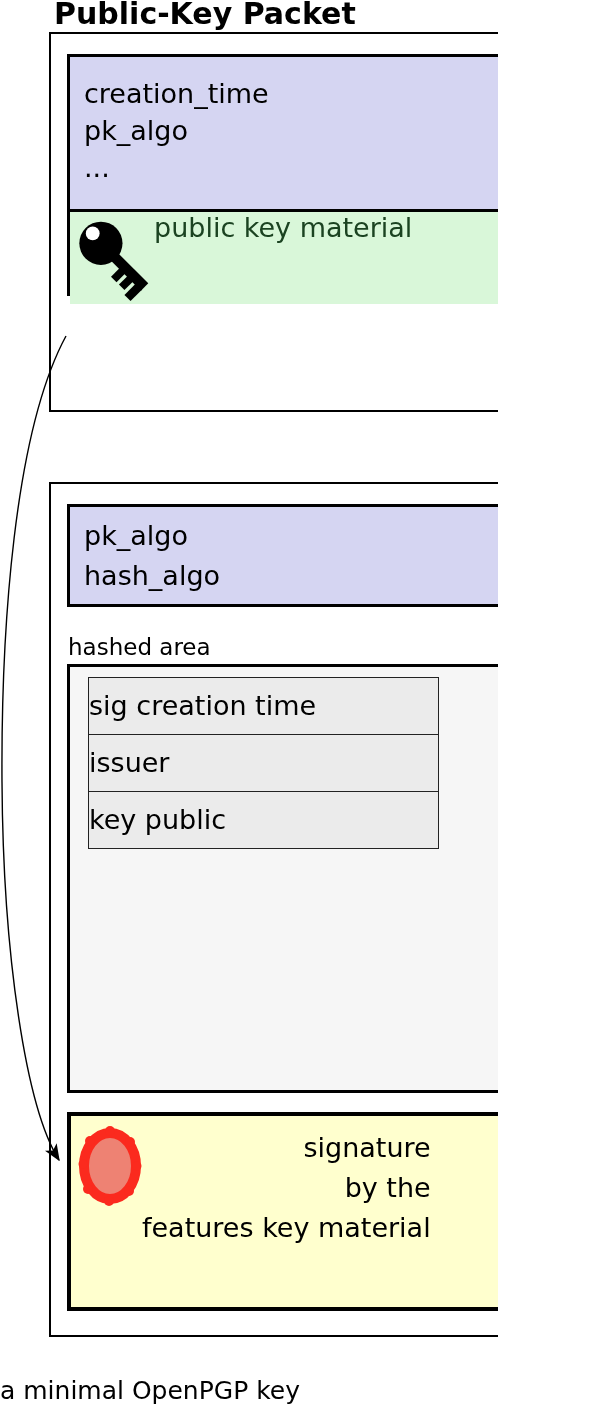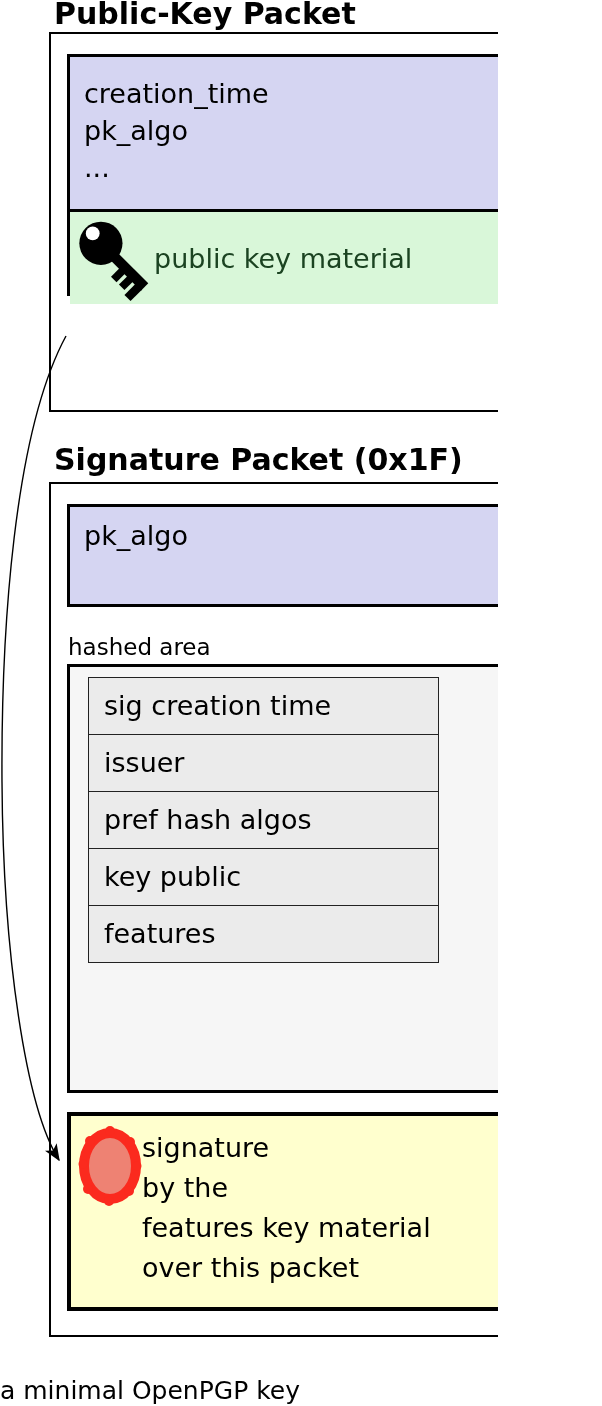--- a/index.html
+++ b/index.html
@@ -9,39 +9,39 @@
   .t1{left:54px;top:-2px;}
   .t2{left:54px;top:444px;}
   .outer{position:absolute;background:#fff;border:2.5px solid #000;box-sizing:border-box;}
   .box1{left:49px;top:32px;width:494px;height:380px;}
   .box2{left:49px;top:482px;width:494px;height:855px;}
   .inner-pk{position:absolute;left:67px;top:54px;width:436px;height:242px;border:3.5px solid #000;
             box-sizing:border-box;display:flex;flex-direction:column;}
   .pk-header{flex:0 0 134px;background:var(--field-fill,#d5d5f2);padding:18px 0 0 14px;
              font-size:27px;line-height:37px;}
   .pk-material{flex:1;background:var(--key-material-fill,#d9f7d9);border-top:3.5px solid #000;
-               display:flex;align-items:center;}
+               display:flex;}
   .key-svg{width:76px;height:92px;margin-left:5px;flex:0 0 auto;}
   .material-label{font-size:27px;color:var(--key-material-text,#1b4321);margin-left:3px;white-space:nowrap;}
   .sig-header{position:absolute;left:67px;top:504px;width:435px;height:103px;border:3.5px solid #000;
               box-sizing:border-box;background:var(--field-fill,#d5d5f2);padding:9px 0 0 14px;
               font-size:27px;line-height:40px;}
   .hashed-label{position:absolute;left:68px;top:632px;font-size:23px;line-height:30px;}
   .hashed-box{position:absolute;left:67px;top:664px;width:435px;height:429px;border:3.5px solid #000;
               box-sizing:border-box;background:var(--hashed-fill,#f6f6f6);}
   .rows{position:absolute;left:18px;top:10px;width:351px;}
   .row{height:58.3px;box-sizing:border-box;border:1.4px solid #222;background:var(--row-fill,#ebebeb);
-       font-size:27px;line-height:55px;padding-left:15px;white-space:nowrap;overflow:hidden;}
+       font-size:27px;line-height:55px;white-space:nowrap;overflow:hidden;}
   .row + .row{margin-top:-1.4px;}
   .sig-box{position:absolute;left:67px;top:1112px;width:438px;height:199px;border:4px solid #000;
            box-sizing:border-box;background:var(--signature-fill,#ffffce);}
   .seal-svg{position:absolute;left:3px;top:6px;width:68px;height:88px;}
   .seal-ring{fill:var(--seal-center,#ee8273);stroke:var(--seal-ring,#fb2a1e);stroke-width:10;}
   .seal-bump{fill:var(--seal-ring,#fb2a1e);}
-  .sig-text{position:absolute;left:71px;top:12px;font-size:27px;line-height:40px;white-space:nowrap;}
+  .sig-text{position:absolute;left:71px;top:12px;font-size:27px;line-height:40px;white-space:nowrap;text-align:right;}
   .overlay{position:absolute;left:0;top:0;width:602px;height:1406px;pointer-events:none;}
   .arrow{fill:none;stroke:#000;stroke-width:1.4;}
   .caption{position:absolute;left:0;top:1377px;width:602px;text-align:left;font-size:25px;line-height:28px;}
   .keypart{fill:#000;}
 </style>
 </head>
 <body>
 
 <div class="canvas">
 
@@ -64,36 +64,34 @@
             <rect x="20" y="4" width="9" height="15"></rect>
             <rect x="33" y="4" width="9" height="15"></rect>
             <rect x="46" y="4" width="10" height="19"></rect>
           </g>
         </g>
       </svg>
       <div class="material-label">public key material</div>
     </div>
   </div>
 
-  <div class="title t2">Signature Packet (0x1F)</div>
   <div class="outer box2"></div>
 
   <div class="sig-header">
     <div>pk_algo</div>
+    <div>hash_algo</div>
   </div>
 
   <div class="hashed-label">hashed area</div>
 
   <div class="hashed-box">
     <div class="rows">
       <div class="row">sig creation time</div>
       <div class="row">issuer</div>
-      <div class="row">pref hash algos</div>
       <div class="row">key public</div>
-      <div class="row">features</div>
     </div>
   </div>
 
   <div class="sig-box">
     <svg class="seal-svg" viewBox="0 0 68 88">
       <g>
         <ellipse class="seal-ring" cx="36" cy="44" rx="26" ry="33"></ellipse>
         <circle class="seal-bump" cx="36" cy="9" r="5"></circle>
         <circle class="seal-bump" cx="56" cy="20" r="5"></circle>
         <circle class="seal-bump" cx="63" cy="44" r="4.5"></circle>
@@ -101,21 +99,20 @@
         <circle class="seal-bump" cx="35" cy="79" r="5"></circle>
         <circle class="seal-bump" cx="14" cy="67" r="5"></circle>
         <circle class="seal-bump" cx="9" cy="42" r="4.5"></circle>
         <circle class="seal-bump" cx="16" cy="19" r="5"></circle>
       </g>
     </svg>
     <div class="sig-text">
       <div>signature</div>
       <div>by the</div>
       <div>features key material</div>
-      <div>over this packet</div>
     </div>
   </div>
 
   <svg class="overlay" viewBox="0 0 602 1406">
     <defs>
       <marker id="ah" viewBox="0 0 12 10" refX="11" refY="5" markerWidth="12" markerHeight="10" orient="auto">
         <path d="M0,0 L12,5 L0,10 L3,5 Z" fill="#000"></path>
       </marker>
     </defs>
     <path class="arrow" d="M 66 336 C 14 432, 1 630, 2 782 C 3 955, 26 1108, 59 1160" marker-end="url(#ah)"></path>

